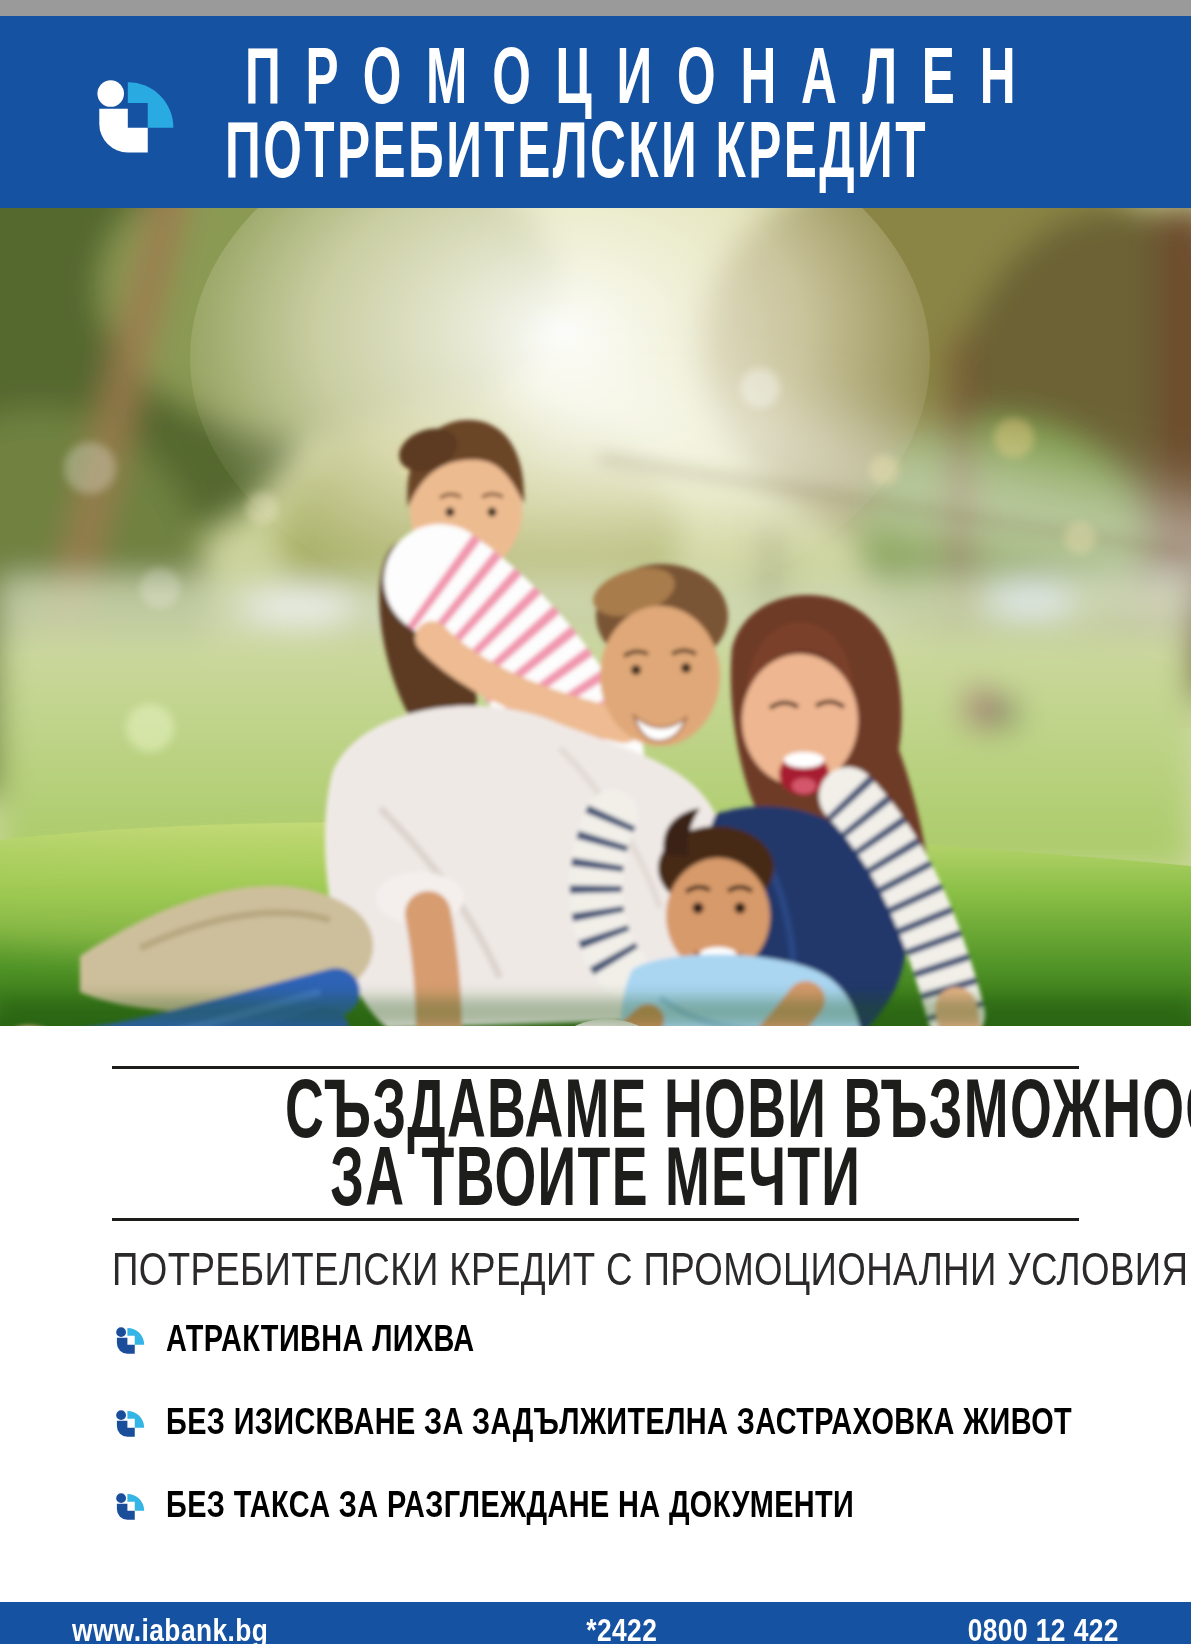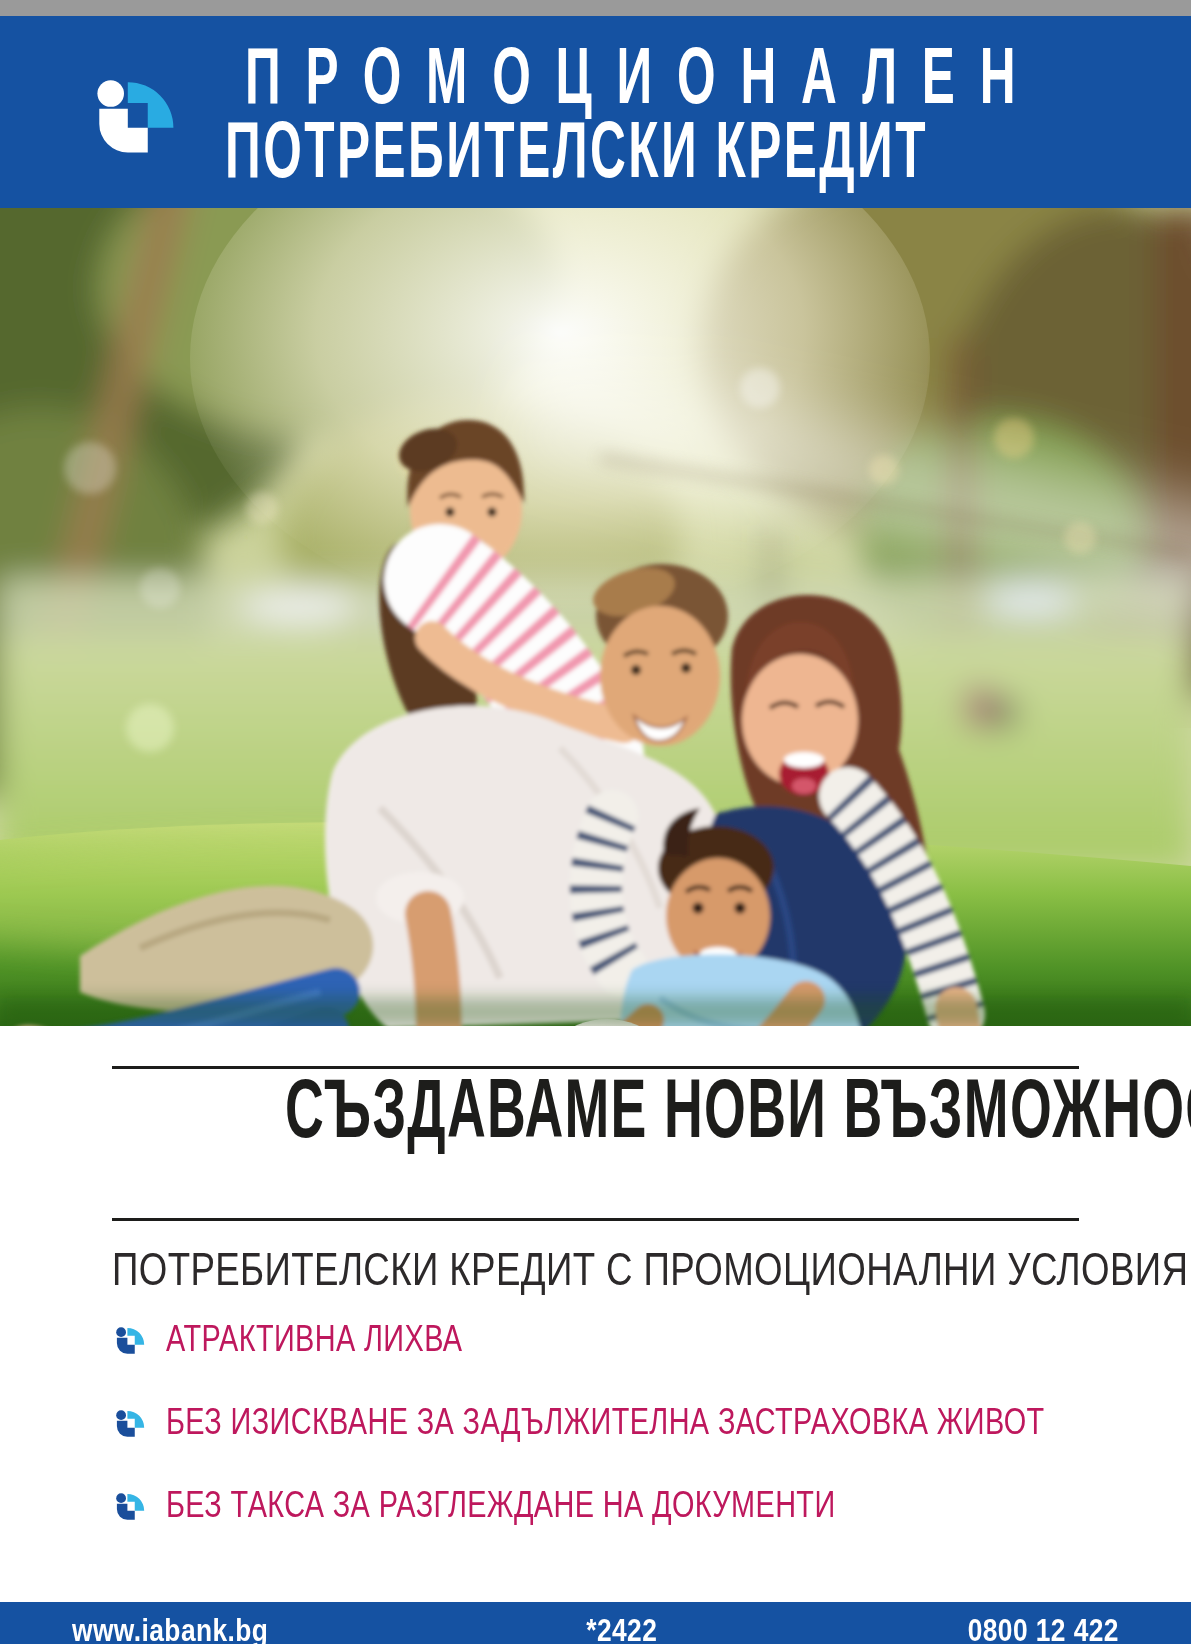--- a/index.html
+++ b/index.html
@@ -37,21 +37,21 @@
     transform:scaleX(.64);transform-origin:50% 50%;
   }
   .intro{position:absolute;left:112px;top:1228px;white-space:nowrap;color:#2c292a;}
   .intro span{
     display:inline-block;font-size:47px;line-height:50px;font-weight:normal;
     transform:scaleX(.78);transform-origin:0 50%;letter-spacing:0.5px;
   }
   .bullets{position:absolute;left:112px;top:1300px;width:1000px;}
   .bullet-row{display:flex;align-items:center;height:46px;margin-bottom:37px;}
   .bullet-icon{width:35px;height:37px;flex:0 0 35px;margin-right:19px;}
-  .bullet-label{white-space:nowrap;color:#be185d;}
+  .bullet-label{white-space:nowrap;color:#000000;font-weight:bold;}
   .bullet-label span{
     display:inline-block;font-size:37px;line-height:40px;
     transform:scaleX(.78);transform-origin:0 50%;letter-spacing:0.5px;
   }
   
   .footer-band{
     position:absolute;left:0;top:1586px;width:1191px;height:58px;background:#1552a2;
     display:flex;align-items:center;justify-content:space-between;
     padding:0 72px;box-sizing:border-box;color:#fff;
   }
@@ -275,20 +275,21 @@
           <path d="M1000,1012 q-6,-26 -12,-36" fill="none"></path>
         <path d="M1120,1008 q6,-26 12,-38" fill="none"></path>
       </g>
       <rect x="0" y="790" width="1191" height="28" fill="#1f5408" opacity="0.35" filter="url(#b8)"></rect>
     </svg>
   </div>
 
   <div class="rule rule-top"></div>
   <div class="headline">
     <span class="hl-line"><span>СЪЗДАВАМЕ НОВИ ВЪЗМОЖНОСТИ</span></span>
+    <span class="hl-line"><span>ЗА ТВОИТЕ МЕЧТИ</span></span>
   </div>
   <div class="rule rule-bottom"></div>
 
   <div class="intro">
     <span>ПОТРЕБИТЕЛСКИ КРЕДИТ С ПРОМОЦИОНАЛНИ УСЛОВИЯ:</span>
   </div>
 
   <div class="bullets">
 
     <div class="bullet-row">

